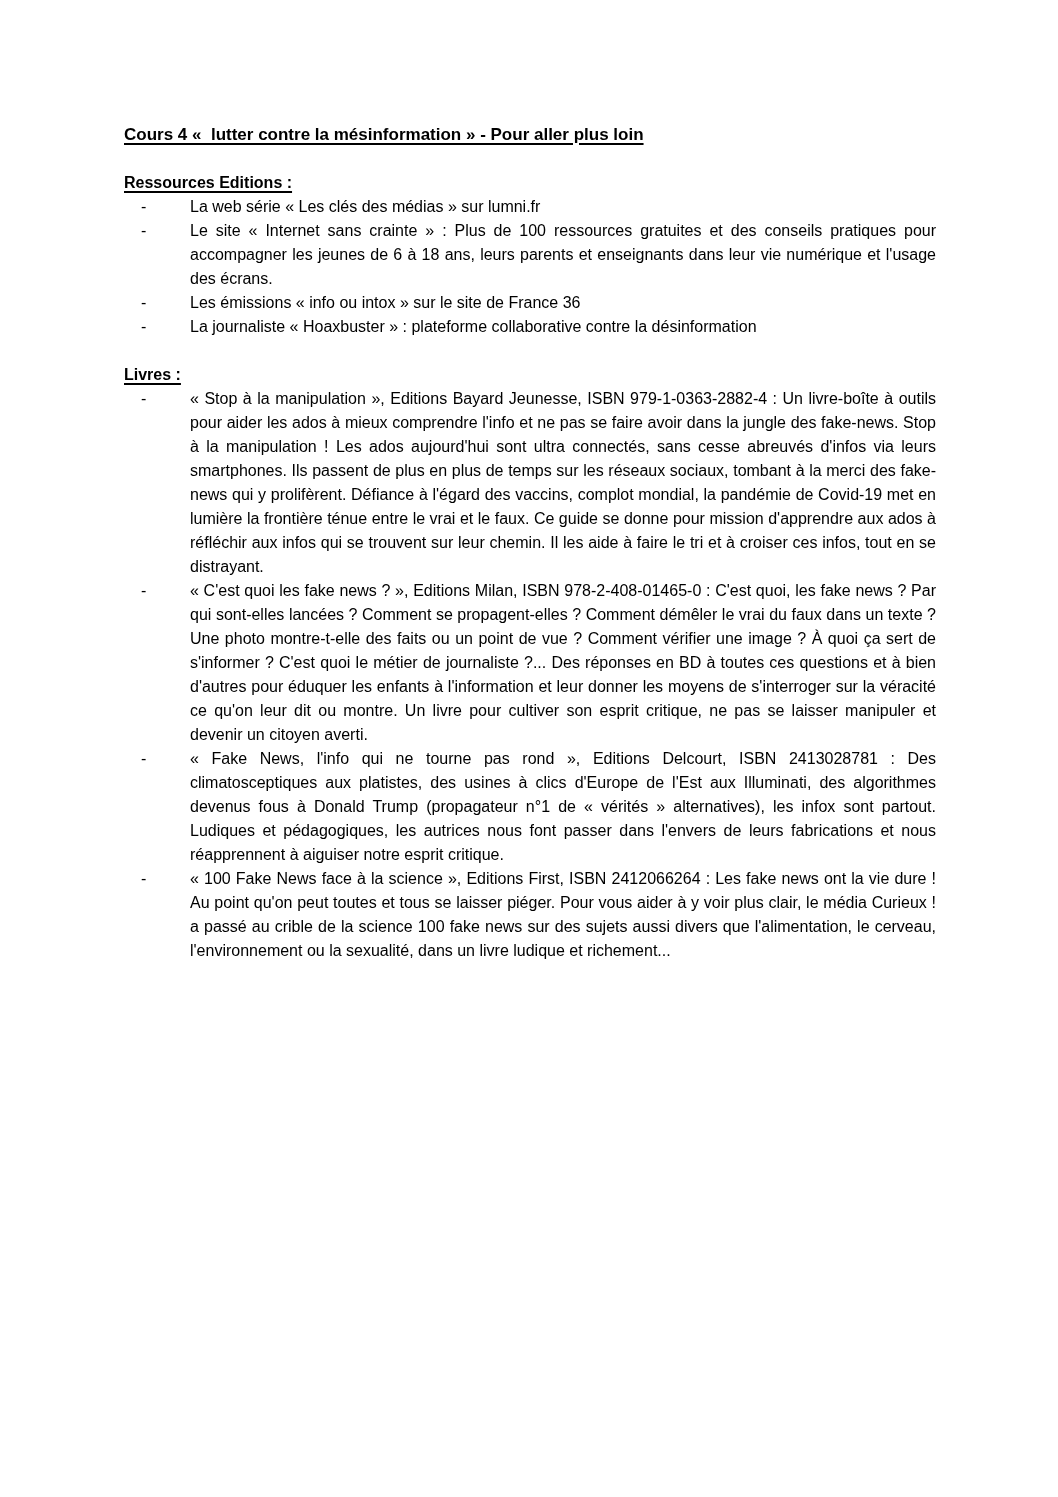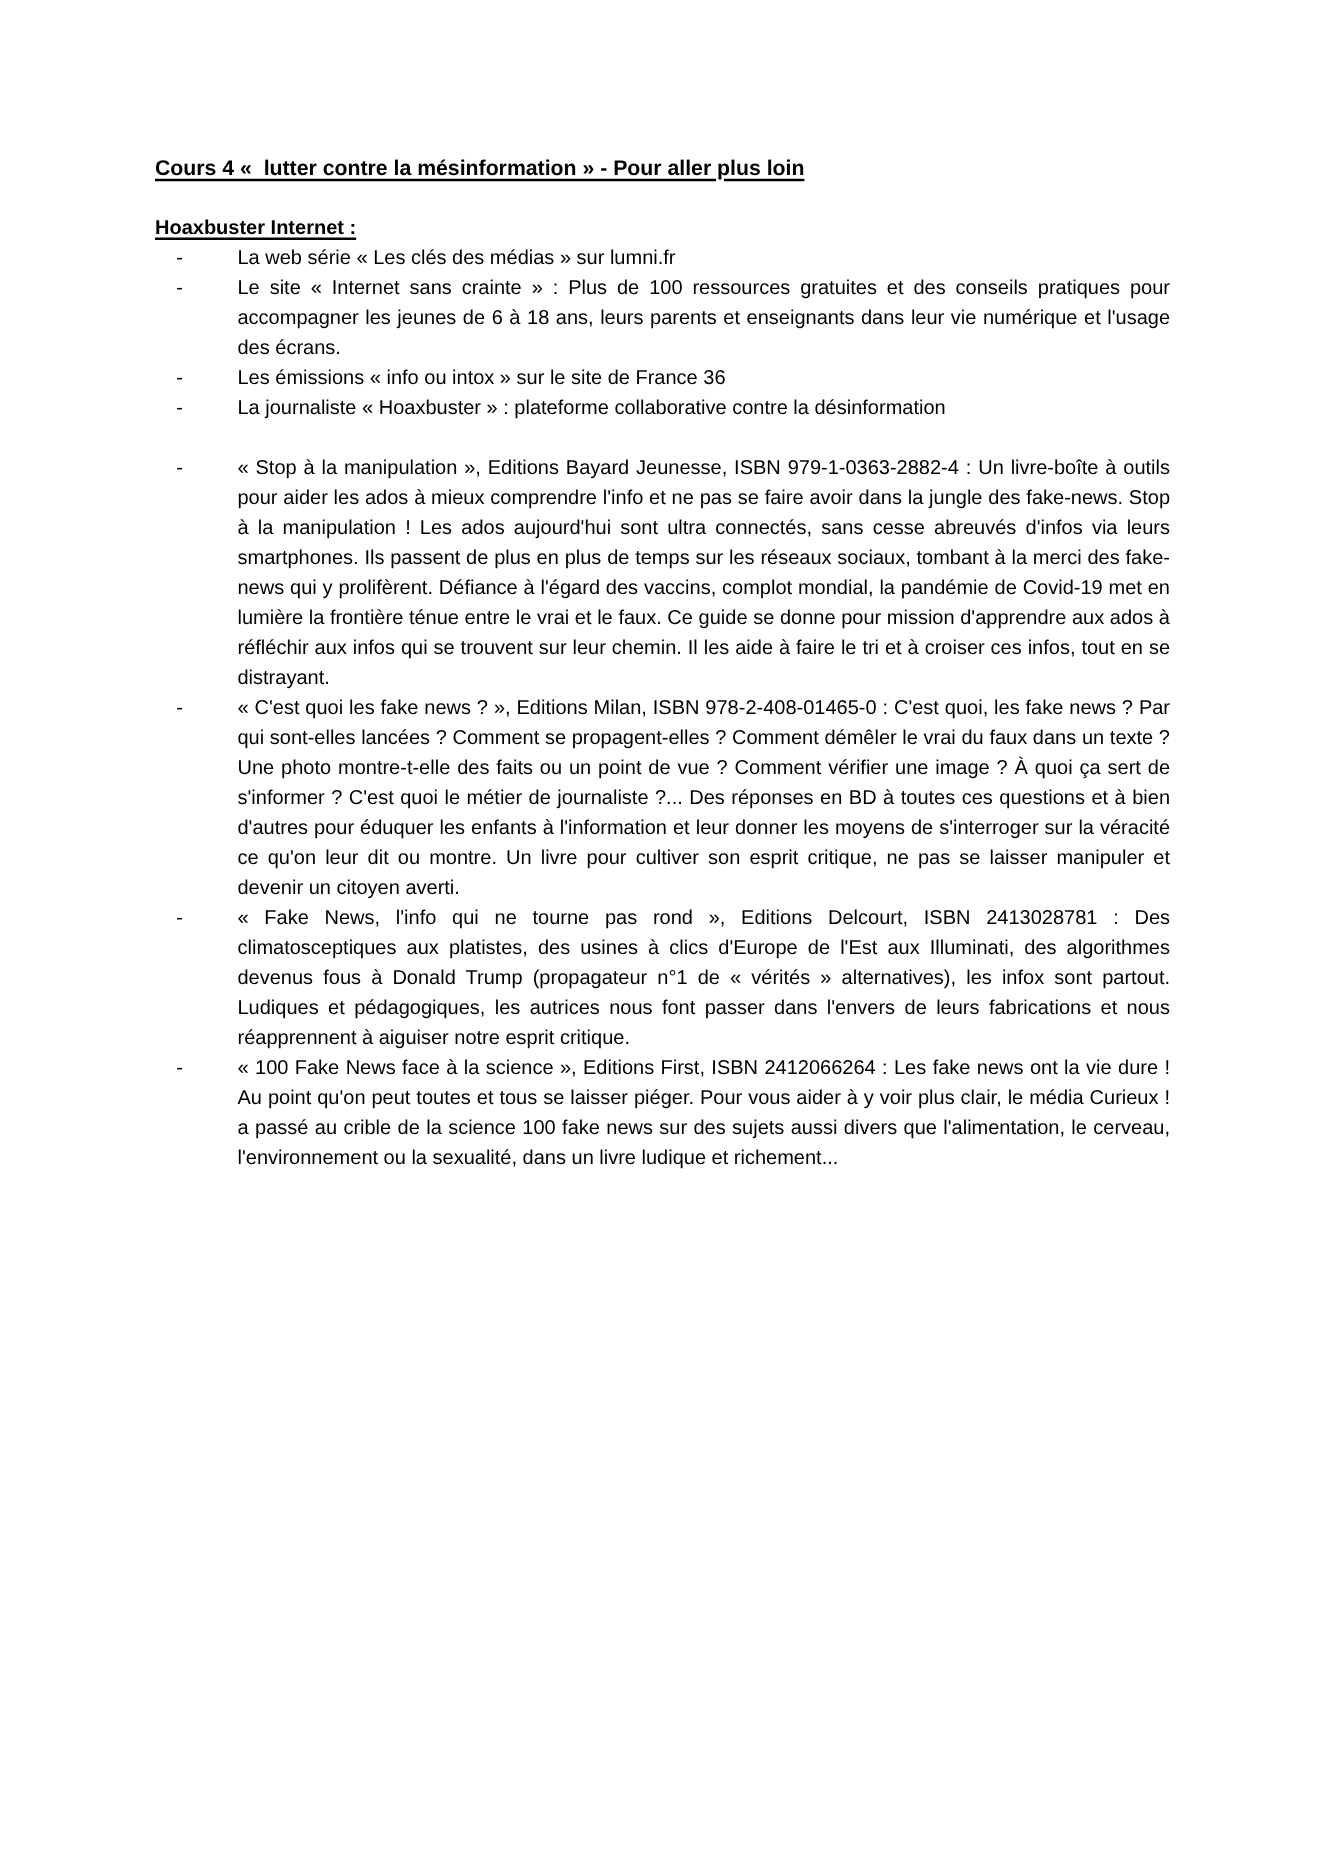--- a/index.html
+++ b/index.html
@@ -62,21 +62,21 @@
   }
 </style>
 </head>
 <body>
 
 <div class="doc">
 
   <div class="title">Cours 4 «  lutter contre la mésinformation » - Pour aller plus loin</div>
 
   <div>
-    <div class="heading">Hoaxbuster Internet :</div>
+    <div class="heading">Ressources Editions :</div>
     <div class="list gap-after">
       <div class="li">
         <span class="marker">-</span>
         <span>La web série « Les clés des médias » sur lumni.fr</span>
       </div>
       <div class="li">
         <span class="marker">-</span>
         <span>Le site « Internet sans crainte » : Plus de 100 ressources gratuites et des conseils pratiques pour accompagner les jeunes de 6 à 18 ans, leurs parents et enseignants dans leur vie numérique et l'usage des écrans.</span>
       </div>
       <div class="li">
@@ -84,20 +84,21 @@
         <span>Les émissions « info ou intox » sur le site de France 36</span>
       </div>
       <div class="li">
         <span class="marker">-</span>
         <span>La journaliste « Hoaxbuster » : plateforme collaborative contre la désinformation</span>
       </div>
     </div>
   </div>
 
   <div>
+    <div class="heading">Livres :</div>
     <div class="list">
       <div class="li">
         <span class="marker">-</span><span class="b">« Stop à la manipulation »</span><span>, Editions Bayard Jeunesse, ISBN 979-1-0363-2882-4 : Un livre-boîte à outils pour aider les ados à mieux comprendre l'info et ne pas se faire avoir dans la jungle des fake-news. Stop à la manipulation ! Les ados aujourd'hui sont ultra connectés, sans cesse abreuvés d'infos via leurs smartphones. Ils passent de plus en plus de temps sur les réseaux sociaux, tombant à la merci des fake-news qui y prolifèrent. Défiance à l'égard des vaccins, complot mondial, la pandémie de Covid-19 met en lumière la frontière ténue entre le vrai et le faux. Ce guide se donne pour mission d'apprendre aux ados à réfléchir aux infos qui se trouvent sur leur chemin. Il les aide à faire le tri et à croiser ces infos, tout en se distrayant.</span>
       </div>
       <div class="li">
         <span class="marker">-</span><span class="b">« C'est quoi les fake news ? »</span><span>, Editions Milan, ISBN 978-2-408-01465-0 : C'est quoi, les fake news ? Par qui sont-elles lancées ? Comment se propagent-elles ? Comment démêler le vrai du faux dans un texte ? Une photo montre-t-elle des faits ou un point de vue ? Comment vérifier une image ? À quoi ça sert de s'informer ? C'est quoi le métier de journaliste ?... Des réponses en BD à toutes ces questions et à bien d'autres pour éduquer les enfants à l'information et leur donner les moyens de s'interroger sur la véracité ce qu'on leur dit ou montre. Un livre pour cultiver son esprit critique, ne pas se laisser manipuler et devenir un citoyen averti.</span>
       </div>
       <div class="li">
         <span class="marker">-</span><span class="b">« Fake News, l'info qui ne tourne pas rond »</span><span>, Editions Delcourt, ISBN 2413028781 : Des climatosceptiques aux platistes, des usines à clics d'Europe de l'Est aux Illuminati, des algorithmes devenus fous à Donald Trump (propagateur n°1 de « vérités » alternatives), les infox sont partout. Ludiques et pédagogiques, les autrices nous font passer dans l'envers de leurs fabrications et nous réapprennent à aiguiser notre esprit critique.</span>
       </div>

